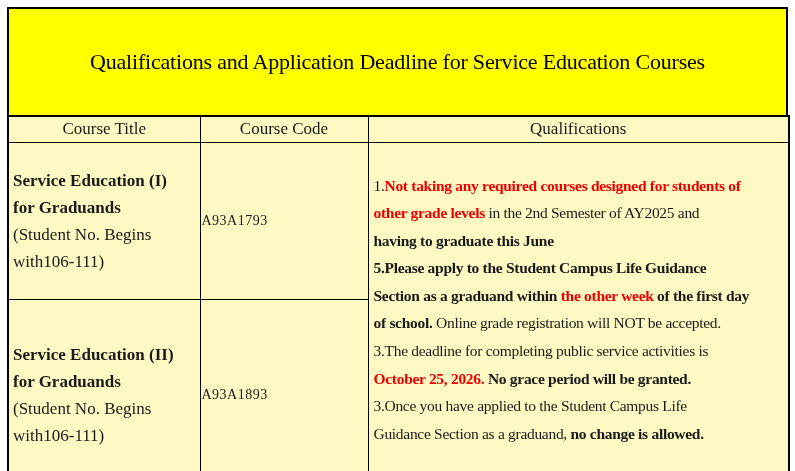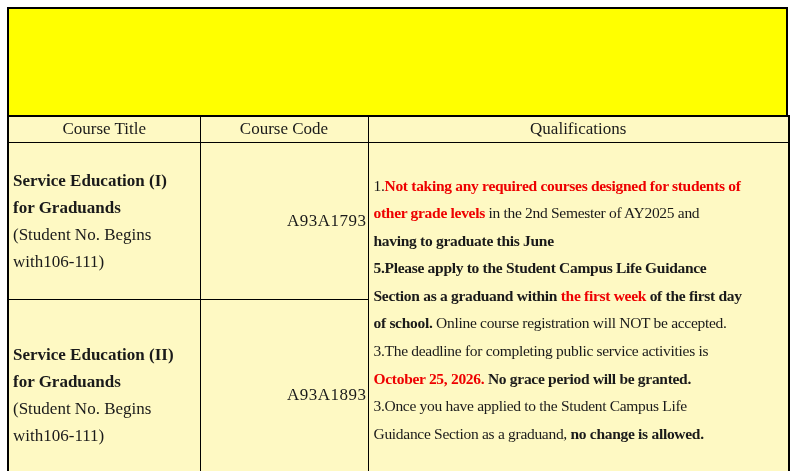--- a/index.html
+++ b/index.html
@@ -35,41 +35,42 @@
   th{font-weight:normal;font-size:17px;height:26px;text-align:center;vertical-align:middle;padding:0;}
   td.title-cell{
     width:192px;text-align:left;vertical-align:middle;
     font-size:17px;line-height:27px;padding:0 4px;
   }
   td.title-cell .t-line{white-space:nowrap;}
   td.title-cell .t-line.bold{font-weight:bold;}
   tr.body-row-1 td{height:157px;}
   tr.body-row-2 td{height:192px;}
   td.code-cell{
-    width:168px;text-align:right;vertical-align:middle;
-    font-size:17px;letter-spacing:0.5px;
+    width:168px;text-align:left;vertical-align:middle;
+    font-size:14px;letter-spacing:0.5px;
   }
   td.quals-cell{
     width:421px;vertical-align:top;
     padding:29px 2px 0 5px;overflow:hidden;margin-top:48px;
   }
   .q-line{
     font-size:15.5px;line-height:27.6px;letter-spacing:-0.3px;
     white-space:nowrap;
   }
   .q-line .seg{color:var(--ink);}
   .q-line .seg.red{color:var(--red);}
   .q-line .seg.bold{font-weight:bold;}
 </style>
 </head>
 <body>
 
 <div class="page">
 
   <div class="banner">
+    <div class="banner-line">Qualifications and Application Deadline for Service Education Courses</div>
   </div>
 
   <table class="course-table">
     <colgroup>
       <col style="width:192px">
         <col style="width:168px">
         <col style="width:421px">
     </colgroup>
     <thead>
       <tr>
@@ -85,22 +86,22 @@
             <div class="t-line bold">for Graduands</div>
             <div class="t-line">(Student No. Begins</div>
             <div class="t-line">with106-111)</div>
           </td>
         <td class="code-cell">A93A1793</td>
         <td class="quals-cell" rowspan="2">
             <div class="q-line"><span class="seg">1.</span><span class="seg red bold">Not taking any required courses designed for students of</span></div>
             <div class="q-line"><span class="seg red bold">other grade levels</span><span class="seg"> in the 2nd Semester of AY2025 and</span></div>
             <div class="q-line"><span class="seg bold">having to graduate this June</span></div>
             <div class="q-line"><span class="seg bold">5.Please apply to the Student Campus Life Guidance</span></div>
-            <div class="q-line"><span class="seg bold">Section as a graduand within </span><span class="seg red bold">the first week</span><span class="seg bold"> of the first day</span></div>
-            <div class="q-line"><span class="seg bold">of school.</span><span class="seg"> Online course registration will NOT be accepted.</span></div>
+            <div class="q-line"><span class="seg bold">Section as a graduand within </span><span class="seg red bold">the other week</span><span class="seg bold"> of the first day</span></div>
+            <div class="q-line"><span class="seg bold">of school.</span><span class="seg"> Online grade registration will NOT be accepted.</span></div>
             <div class="q-line"><span class="seg">3.The deadline for completing public service activities is</span></div>
             <div class="q-line"><span class="seg red bold">October 25, 2026.</span><span class="seg bold"> No grace period will be granted.</span></div>
             <div class="q-line"><span class="seg">3.Once you have applied to the Student Campus Life</span></div>
             <div class="q-line"><span class="seg">Guidance Section as a graduand,</span><span class="seg bold"> no change is allowed.</span></div>
           </td>
       </tr>
       <tr class="body-row-2">
         <td class="title-cell">
             <div class="t-line bold">Service Education (II)</div>
             <div class="t-line bold">for Graduands</div>

